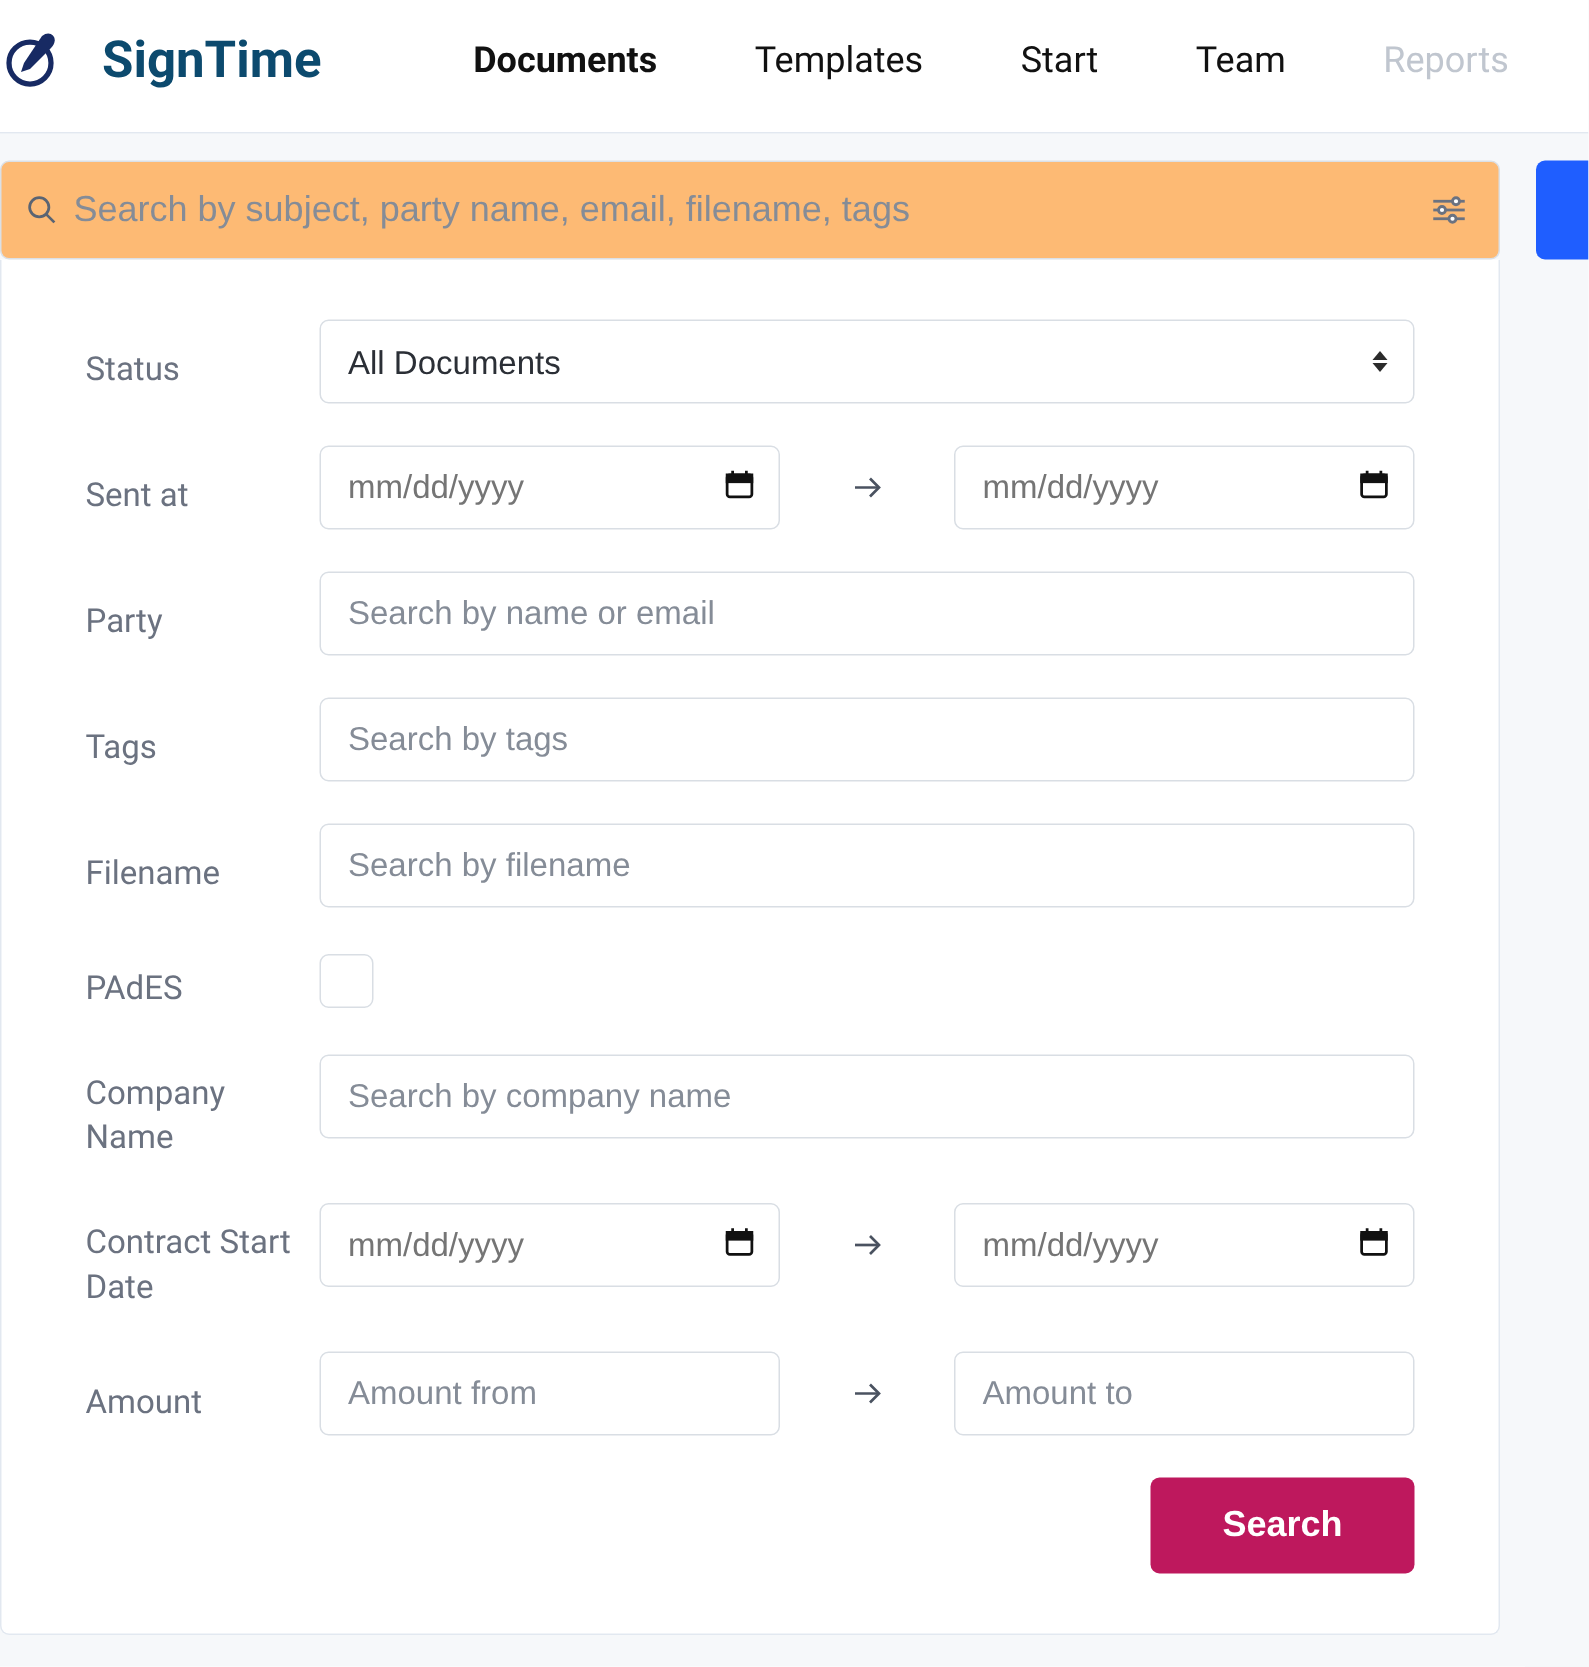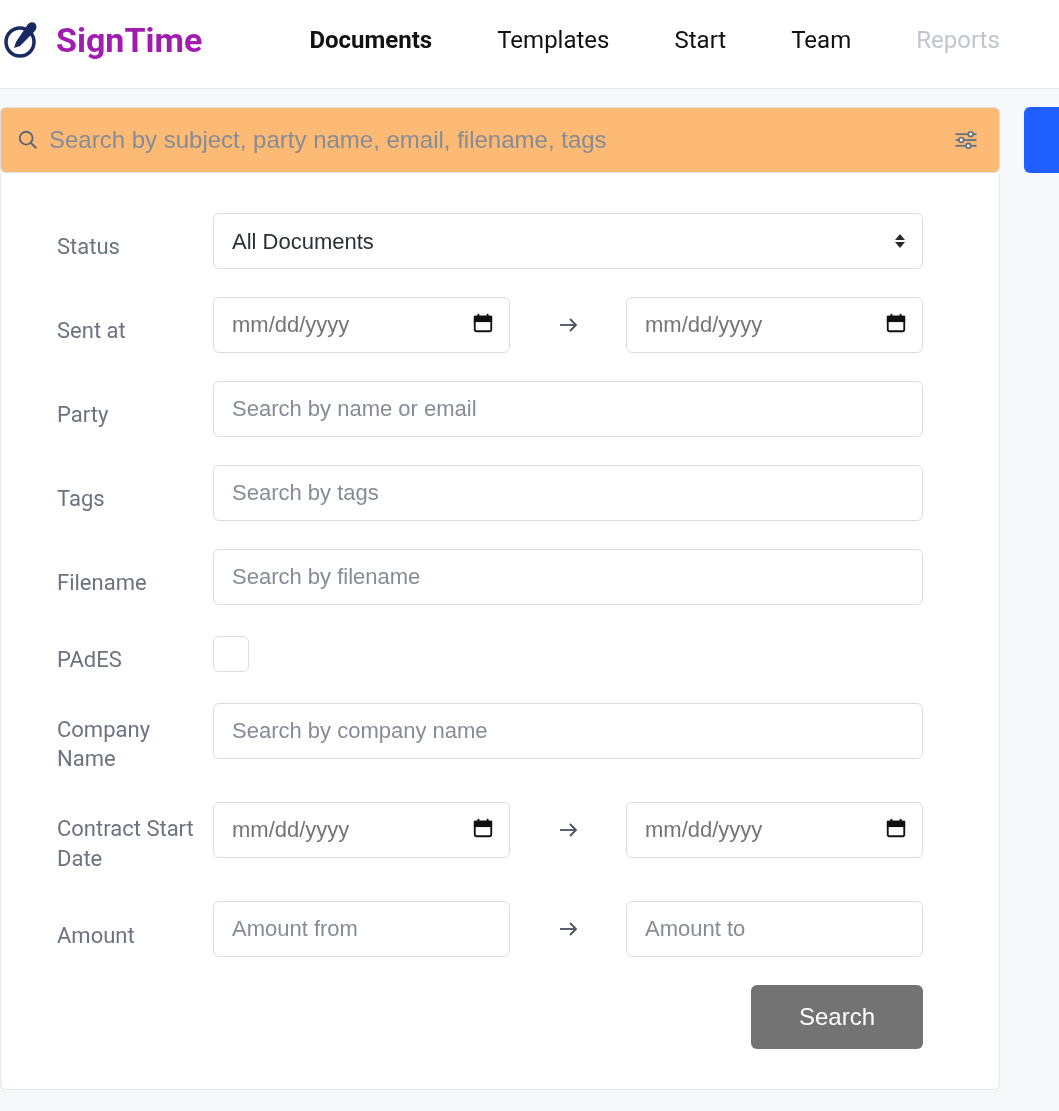--- a/index.html
+++ b/index.html
@@ -17,22 +17,22 @@
     background: #fff;
     border-bottom: 1px solid #e2e8f0;
     display: flex;
     align-items: center;
     padding: 20px 0 28px 0;
     gap: 48px;
   }
   .logo {
     display: flex;
     align-items: center;
-    gap: 16px;
-    color: #a21caf;
+    gap: 28px;
+    color: #0c4a6e;
     font-size: 34px;
     font-weight: 700;
     margin-left: 0;
   }
   .logo svg { width: 40px; height: 40px; }
   .nav {
     display: flex;
     gap: 65px;
     flex: 1;
     justify-content: center;
@@ -80,21 +80,21 @@
     background: #1f5eff;
     border-radius: 6px 0 0 6px;
   }
 
   
   .filter-panel {
     background: #fff;
     border: 1px solid #e2e8f0;
     border-top: none;
     border-radius: 0 0 6px 6px;
-    padding: 40px 76px 40px 56px;
+    padding: 40px 56px 40px 56px;
     margin-top: -18px;
     width: 1000px;
   }
   .form-row {
     display: flex;
     align-items: center;
     margin-bottom: 28px;
   }
   .form-row.align-top { align-items: flex-start; }
   .form-label {
@@ -182,24 +182,24 @@
     background: #fff;
     cursor: pointer;
   }
 
   .actions {
     display: flex;
     justify-content: flex-end;
     margin-top: 8px;
   }
   .search-btn {
-    background: #737373;
+    background: #be185d;
     color: #fff;
     font-size: 24px;
-    font-weight: 400;
+    font-weight: 700;
     border: none;
     border-radius: 6px;
     padding: 18px 48px;
     cursor: pointer;
   }
 </style>
 </head>
 <body>
 
 <div class="top-header">

